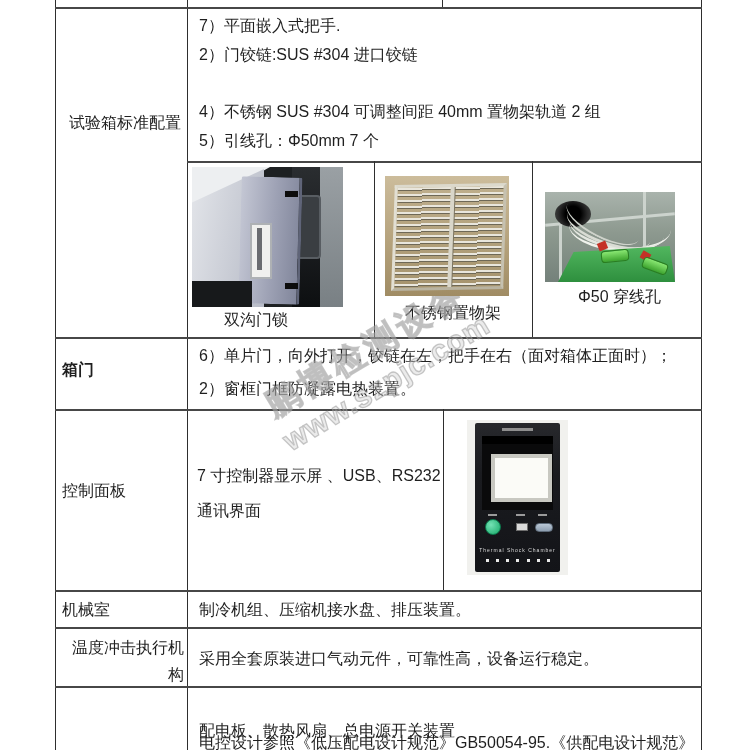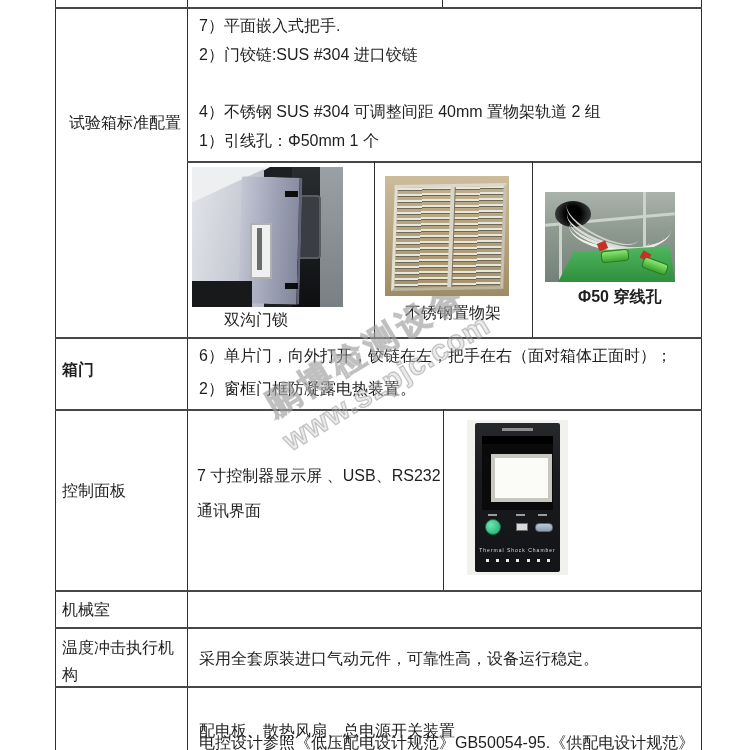--- a/index.html
+++ b/index.html
@@ -60,21 +60,21 @@
   .ctrl-bezel{position:absolute;left:7px;top:13px;width:71px;height:66px;background:#0a0a0b;border-top:8px solid #000;}
   .ctrl-screen{position:absolute;left:16px;top:31px;width:53px;height:40px;background:#fbfbf7;border:4px solid #c8c8c1;}
   .ctrl-lbl{position:absolute;width:9px;height:2px;background:#9b9b9b;}
   .ctrl-btn{position:absolute;left:10px;top:96px;width:14px;height:14px;border-radius:50%;border:1px solid #0c7c4e;background:radial-gradient(circle at 35% 35%,#74e2b5,#17a868);}
   .ctrl-usb{position:absolute;left:41px;top:100px;width:10px;height:6px;background:#dadada;border:1px solid #6f6f6f;}
   .ctrl-db9{position:absolute;left:60px;top:100px;width:16px;height:7px;border-radius:4px;background:linear-gradient(180deg,#bac7d5,#8d9eb0);border:1px solid #5d6a78;}
   .ctrl-caption{position:absolute;left:0;top:124px;width:85px;text-align:center;font-size:5px;letter-spacing:1px;color:#dcdcdc;white-space:nowrap;}
   .ctrl-leds{position:absolute;left:11px;top:136px;width:64px;display:flex;justify-content:space-between;}
   .ctrl-led{width:3px;height:3px;background:#e8e8e8;}
 
-  .label-wrap{white-space:normal;width:122px;line-height:27px;}
+  .label-wrap{white-space:normal;width:122px;line-height:27px;text-align:right;}
 </style>
 </head>
 <body>
 
 <div id="stage">
 
   <div class="vl" style="left:55px;top:0;height:750px;"></div>
   <div class="vl" style="left:187px;top:0;height:750px;"></div>
   <div class="vl" style="left:701px;top:0;height:750px;"></div>
   <div class="vl" style="left:442px;top:0;height:8px;"></div>
@@ -86,21 +86,21 @@
   <div class="hl" style="left:55px;top:409px;width:647px;"></div>
   <div class="vl" style="left:443px;top:409px;height:182px;"></div>
   <div class="hl" style="left:55px;top:590px;width:647px;"></div>
   <div class="hl" style="left:55px;top:627px;width:647px;"></div>
   <div class="hl" style="left:55px;top:686px;width:647px;"></div>
 
   <div class="t" style="left:69px;top:113px;">试验箱标准配置</div>
   <div class="t" style="left:199px;top:16px;">7）平面嵌入式把手.</div>
   <div class="t" style="left:199px;top:45px;">2）门铰链:SUS #304 进口铰链</div>
   <div class="t" style="left:199px;top:102px;">4）不锈钢 SUS #304 可调整间距 40mm 置物架轨道 2 组</div>
-  <div class="t" style="left:199px;top:131px;">1）引线孔：Φ50mm 1 个</div>
+  <div class="t" style="left:199px;top:131px;">5）引线孔：Φ50mm 7 个</div>
 
   <div class="photo" id="photo-door">
     <div class="pd-topleft"></div>
     <div class="pd-wall"></div>
     <div class="pd-opening"></div>
     <div class="pd-window"></div>
     <div class="pd-cabinet"></div>
     <div class="pd-door"></div>
     <div class="pd-handle">
         <div class="pd-handle-slot"></div>
@@ -126,21 +126,21 @@
     <div class="pc-cable" style="left:24px;top:12px;width:102px;height:44px;border-bottom:3px solid #f0f2ec;transform:rotate(3deg);"></div>
     <div class="pc-cable" style="left:24px;top:16px;width:96px;height:38px;border-bottom:3px solid #e4e7e0;transform:rotate(10deg);"></div>
     <div class="pc-cable" style="left:20px;top:18px;width:88px;height:32px;border-bottom:3px solid #d9dcd4;transform:rotate(19deg);"></div>
     <div class="pc-cable" style="left:18px;top:14px;width:80px;height:30px;border-bottom:2px solid #cfd3cb;transform:rotate(27deg);"></div>
     <div class="pc-deck"></div>
     <div class="pc-clip" style="left:53px;top:50px;width:9px;height:8px;transform:rotate(-22deg);"></div>
     <div class="pc-clip" style="left:96px;top:60px;width:9px;height:8px;transform:rotate(30deg);"></div>
     <div class="pc-bat" style="left:56px;top:58px;width:26px;height:10px;transform:rotate(-6deg);"></div>
     <div class="pc-bat" style="left:97px;top:68px;width:24px;height:10px;transform:rotate(20deg);"></div>
   </div>
-  <div class="t" style="left:578px;top:287px;font-weight:bold;">Φ50 穿线孔</div>
+  <div class="t" style="left:578px;top:287px;">Φ50 穿线孔</div>
 
   <div class="t" style="left:62px;top:360px;font-weight:bold;">箱门</div>
   <div class="t" style="left:199px;top:346px;">6）单片门，向外打开，铰链在左，把手在右（面对箱体正面时）；</div>
   <div class="t" style="left:199px;top:379px;">2）窗框门框防凝露电热装置。</div>
 
   <div class="t" style="left:62px;top:481px;">控制面板</div>
   <div class="t" style="left:197px;top:466px;">7 寸控制器显示屏 、USB、RS232</div>
   <div class="t" style="left:197px;top:501px;">通讯界面</div>
 
   <div class="photo" id="photo-ctrl">
@@ -161,20 +161,21 @@
         <div class="ctrl-led"></div>
         <div class="ctrl-led"></div>
         <div class="ctrl-led"></div>
         <div class="ctrl-led"></div>
         <div class="ctrl-led"></div>
       </div>
     </div>
   </div>
 
   <div class="t" style="left:62px;top:600px;">机械室</div>
+  <div class="t" style="left:199px;top:600px;">制冷机组、压缩机接水盘、排压装置。</div>
 
   <div class="t label-wrap" style="left:62px;top:634px;">温度冲击执行机构</div>
   <div class="t" style="left:199px;top:649px;">采用全套原装进口气动元件，可靠性高，设备运行稳定。</div>
 
   <div class="t" style="left:199px;top:721px;text-align:right;">配电板、散热风扇、总电源开关装置</div>
   <div class="t" style="left:199px;top:733px;">电控设计参照《低压配电设计规范》GB50054-95.《供配电设计规范》</div>
 
   <div id="watermark">
     <div class="wm1">鹏博检测设备</div>
     <div class="wm2">www.szpjc.com</div>

